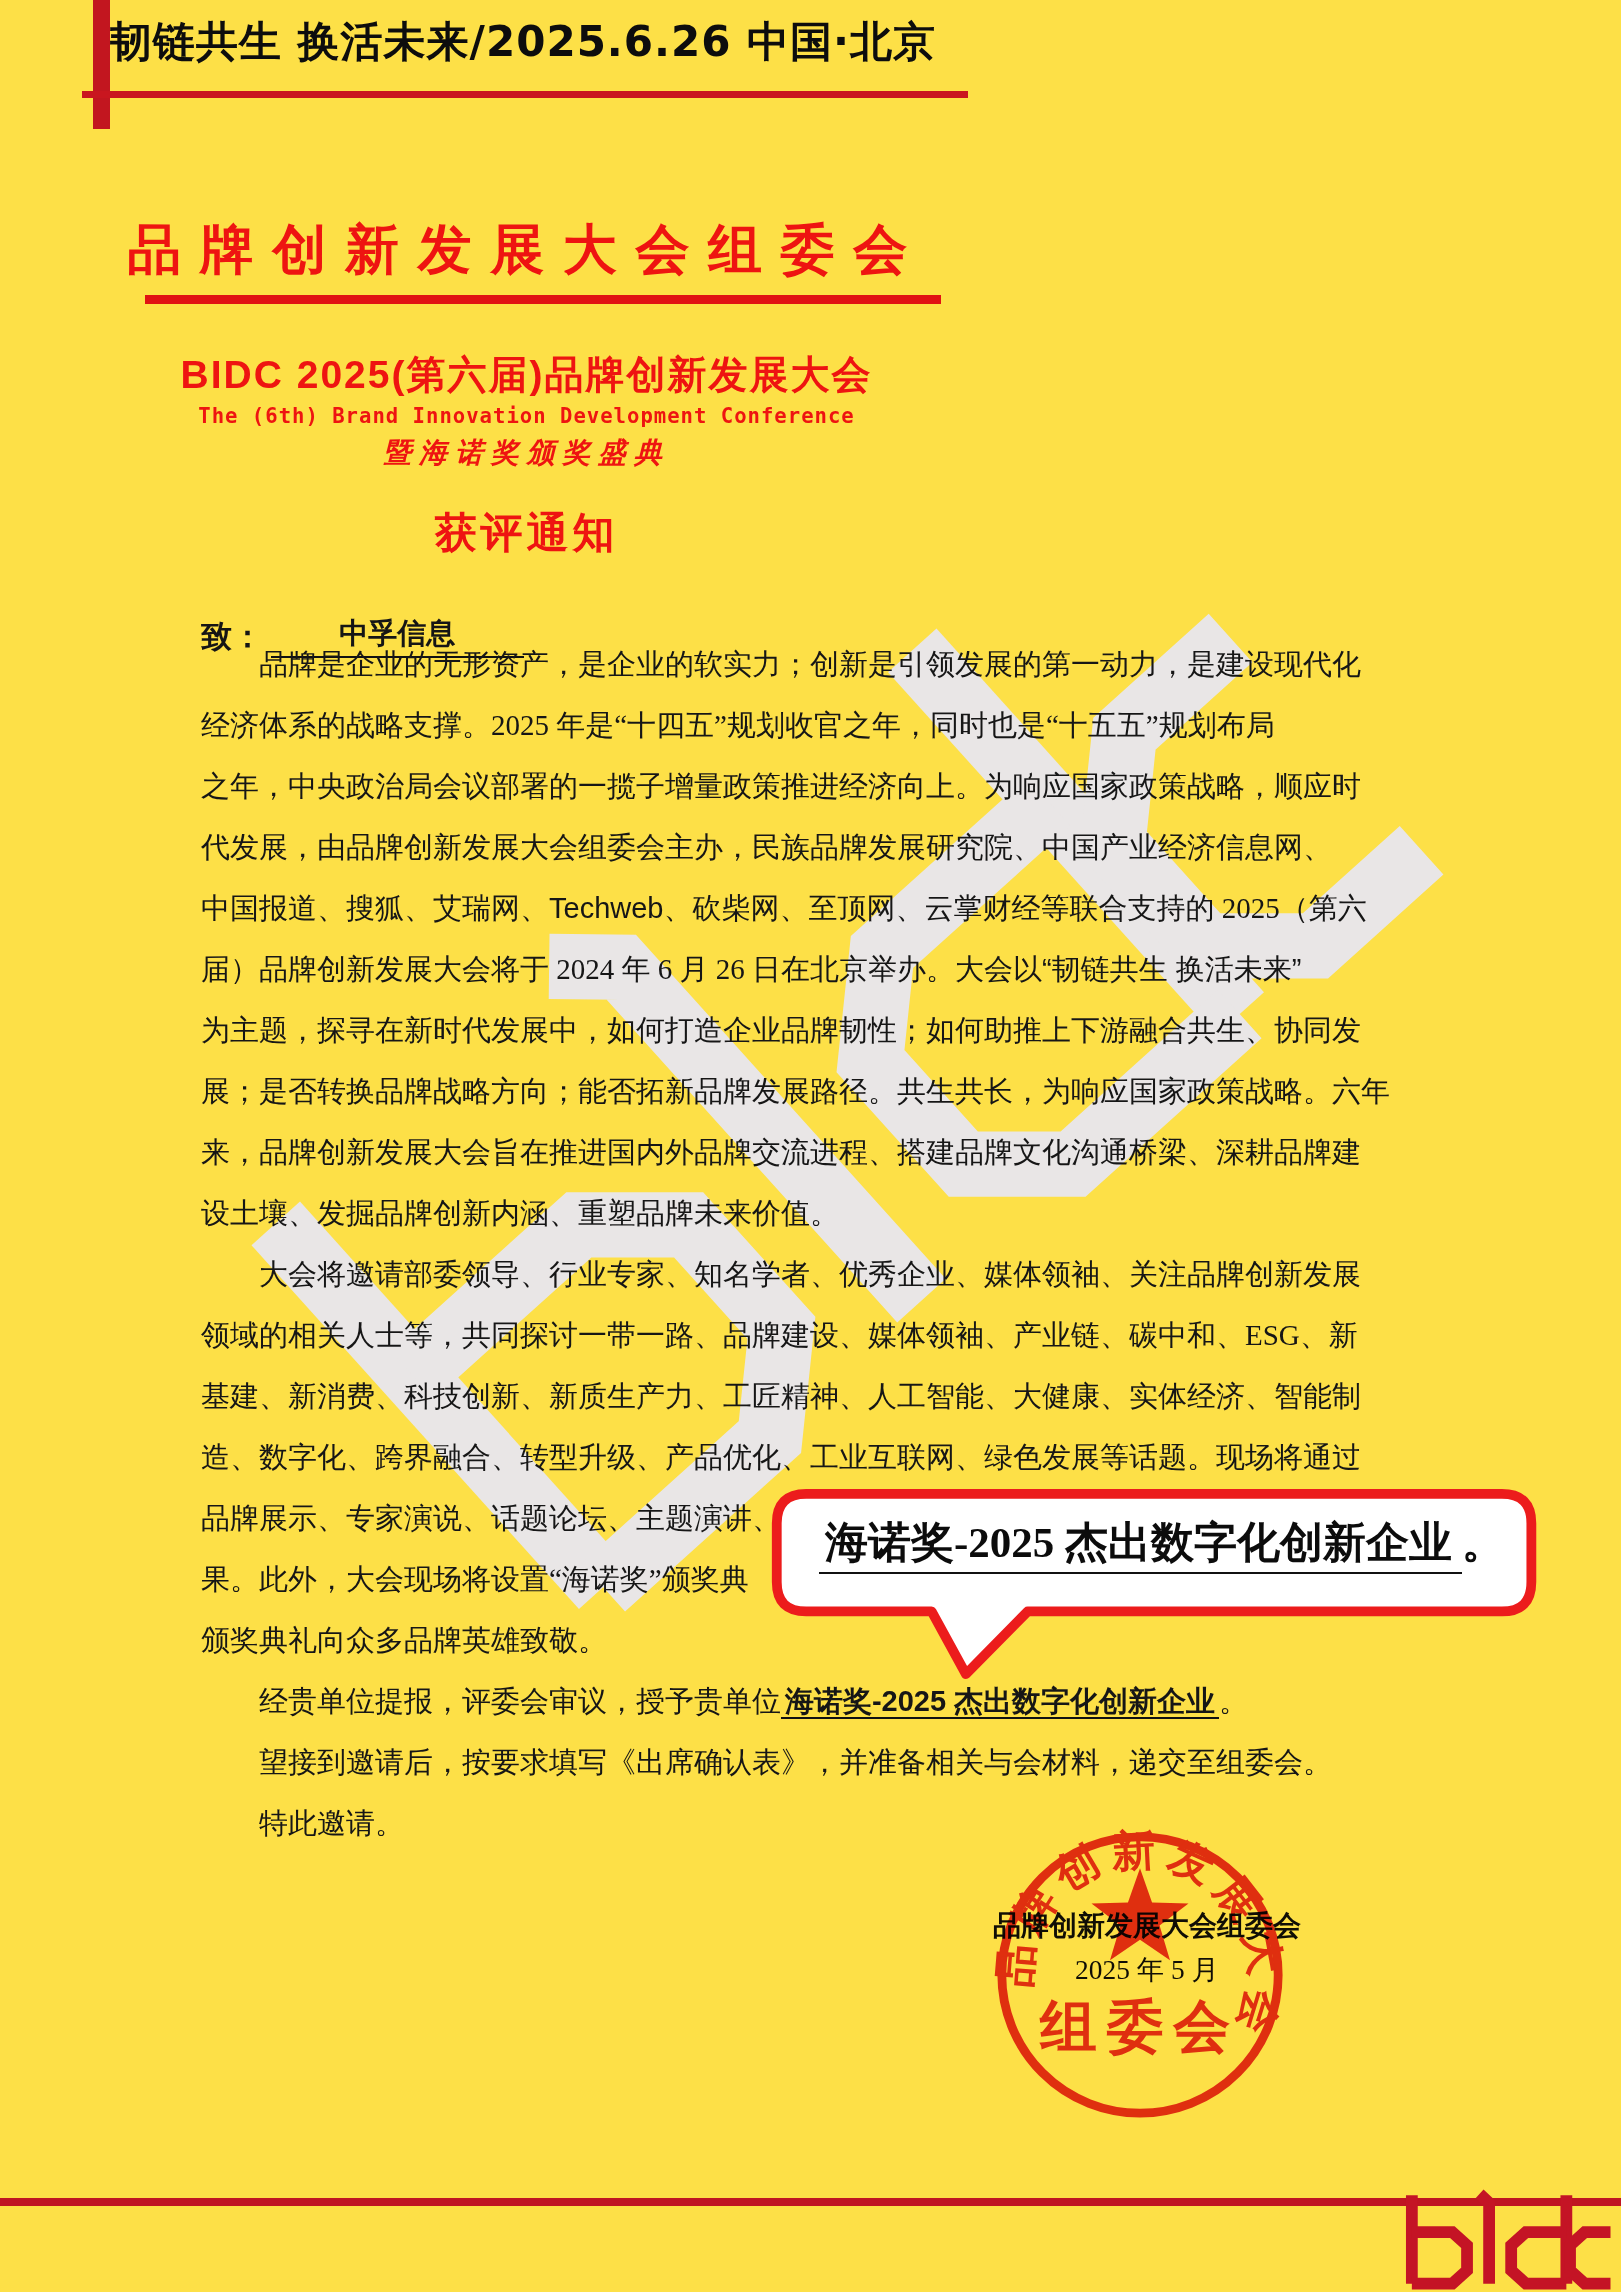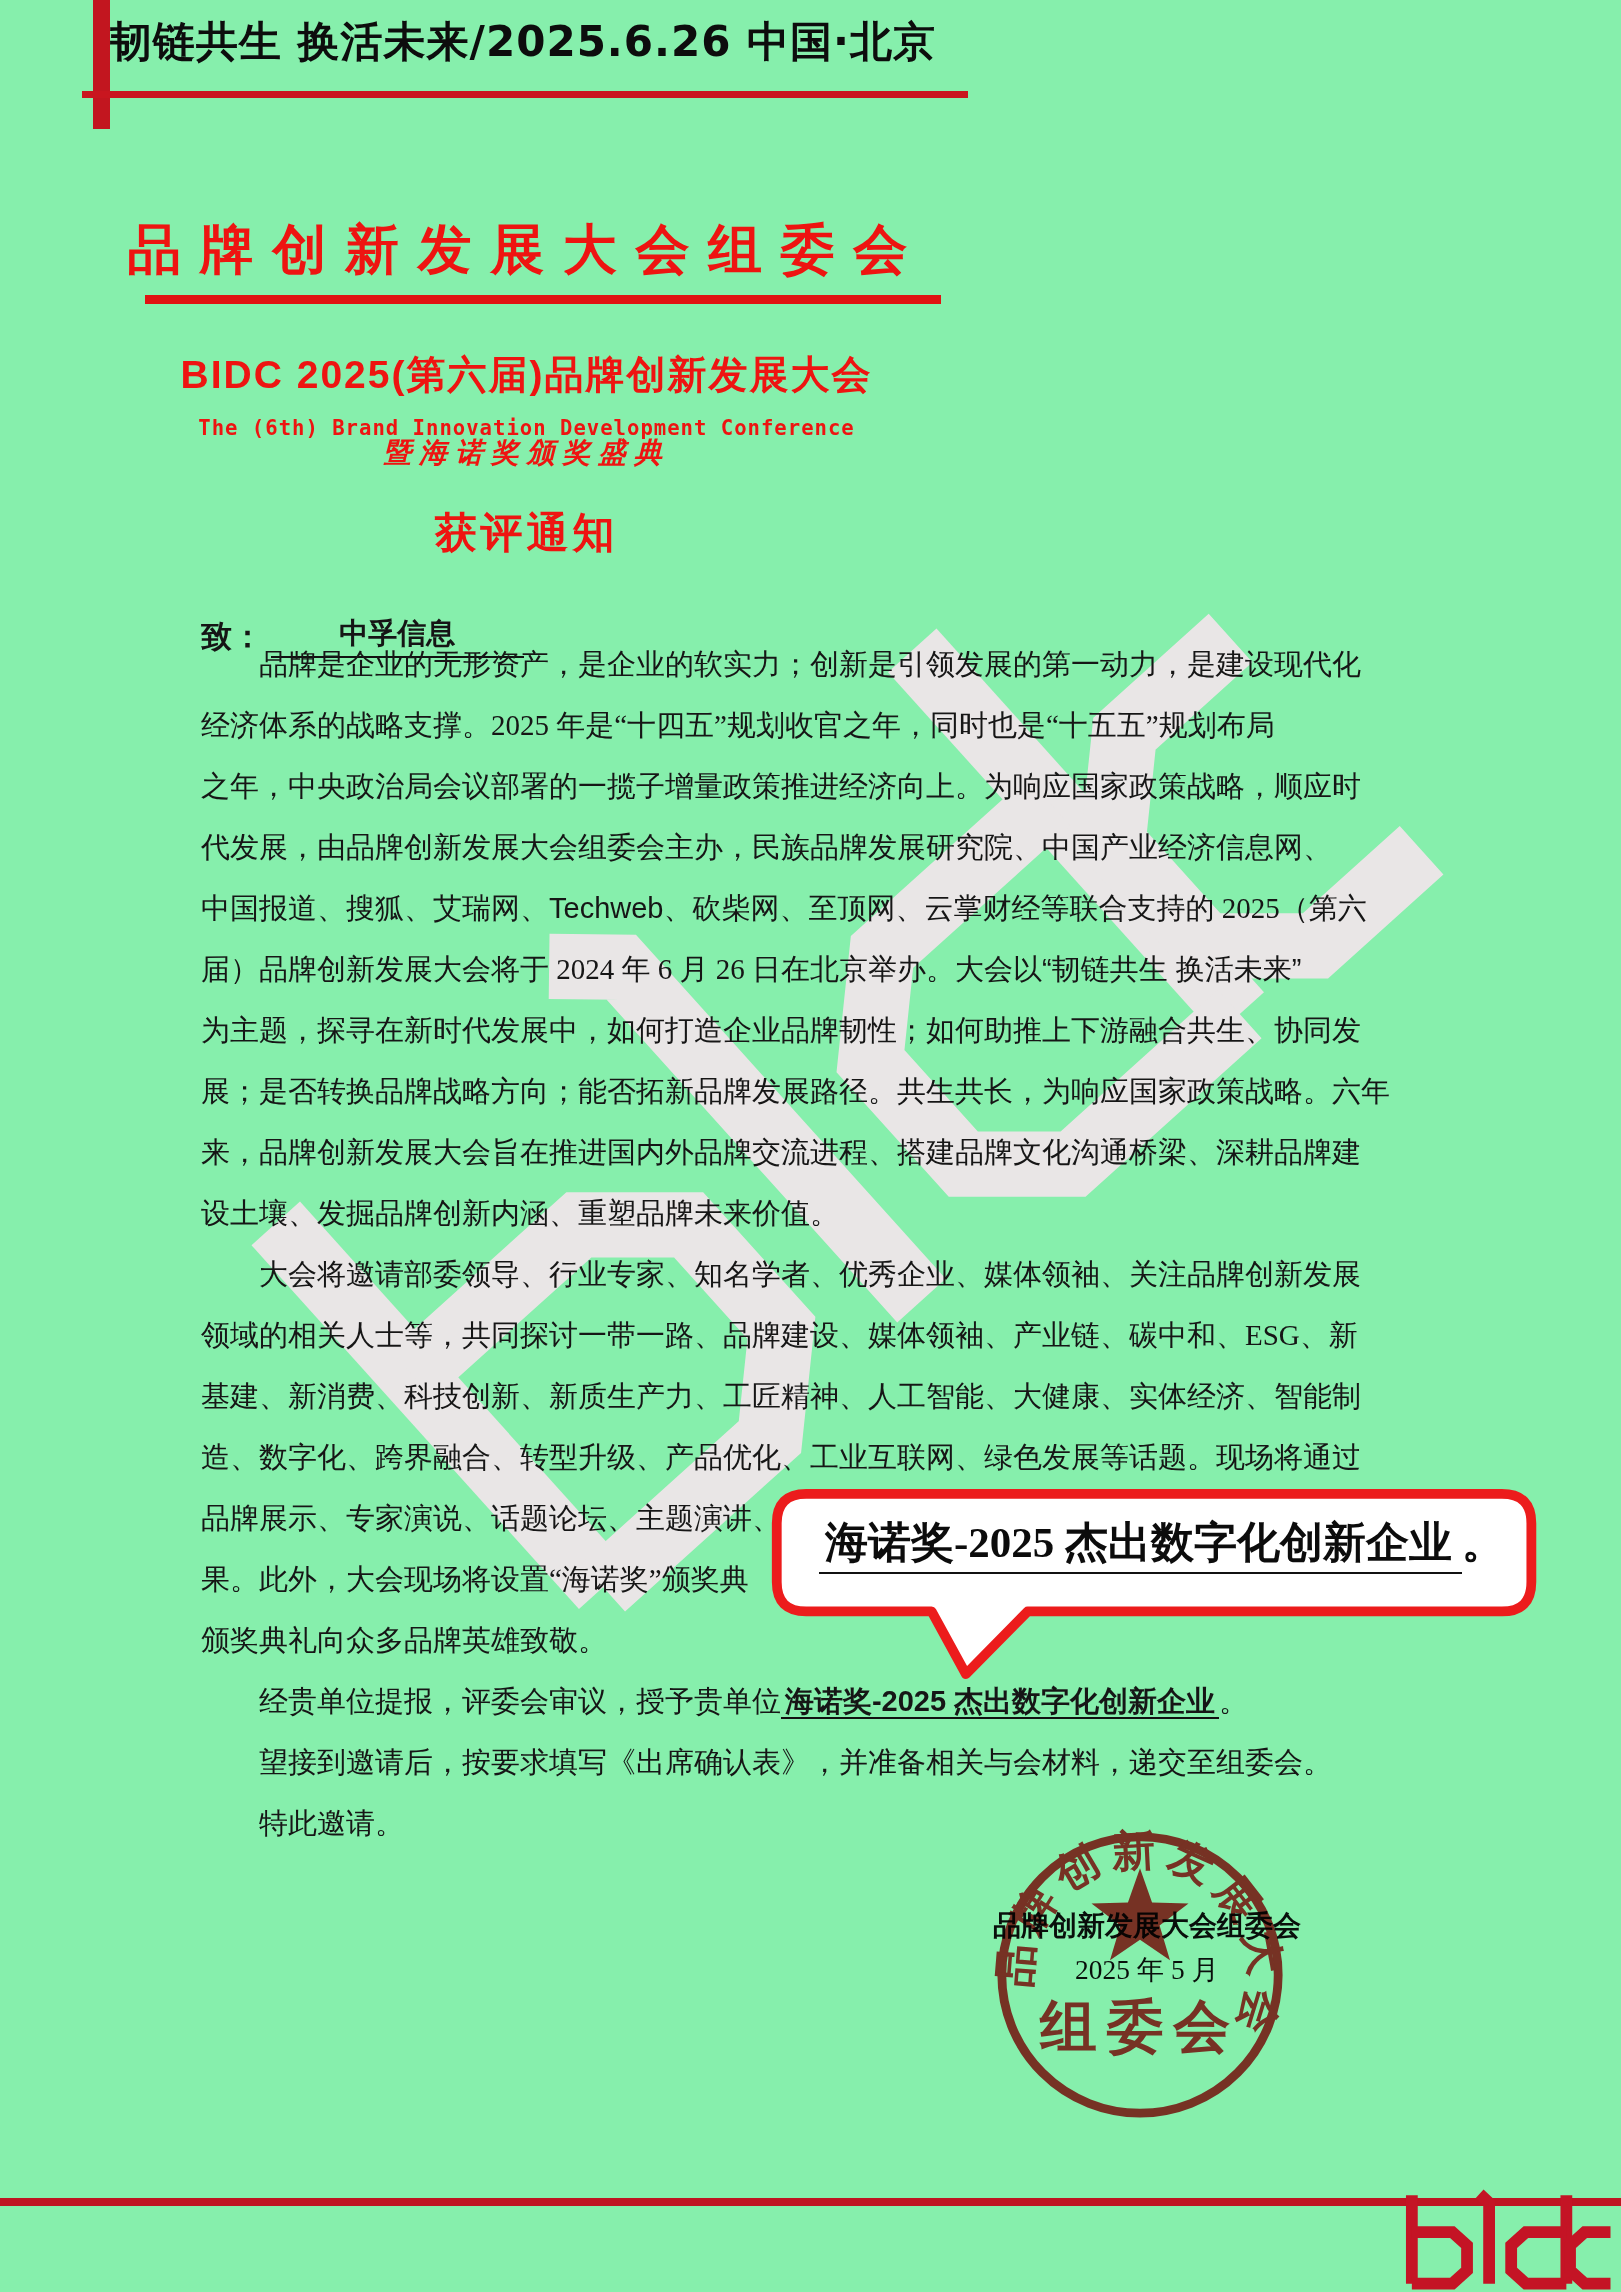--- a/index.html
+++ b/index.html
@@ -1,32 +1,32 @@
 <!DOCTYPE html>
 <html><head>
 <meta charset="utf-8">
 <style>
   html,body{margin:0;padding:0;background:#ffffff;}
-  .page{position:relative;width:1621px;height:2293px;background:#86efac;overflow:hidden;
+  .page{position:relative;width:1621px;height:2293px;background:#fde047;overflow:hidden;
         font-family:"Liberation Serif","DejaVu Serif",serif;color:#151515;}
   .abs{position:absolute;}
 
   
   .vbar{left:93px;top:0;width:16.7px;height:129px;background:#c2161f;}
   .slogan{left:110px;top:13.7px;width:882px;font-family:"DejaVu Sans","Liberation Sans",sans-serif;
           font-weight:900;font-size:42px;letter-spacing:1px;color:#0d0d0d;white-space:nowrap;}
   .hline1{left:82px;top:91px;width:886px;height:6.9px;background:#c9161f;}
 
   
   .tblock{left:83px;width:887px;text-align:center;color:#ee1411;
           font-family:"Liberation Sans","DejaVu Sans",sans-serif;font-weight:bold;}
   .org-title{top:214px;font-size:54px;letter-spacing:18.6px;white-space:nowrap;}
   .hline2{left:145px;top:295px;width:796px;height:8.8px;background:#e01212;}
   .conf-cn{top:348px;font-size:39px;letter-spacing:2px;white-space:nowrap;}
-  .conf-en{top:416px;font-size:20.6px;font-family:"DejaVu Sans Mono","Liberation Mono",monospace;
+  .conf-en{top:404px;font-size:20.6px;font-family:"DejaVu Sans Mono","Liberation Mono",monospace;
            letter-spacing:1px;white-space:nowrap;}
   .sub-cn{top:434px;font-size:28px;letter-spacing:7.8px;white-space:nowrap;font-style:italic;}
   .notice{top:505px;font-size:42px;letter-spacing:3.9px;white-space:nowrap;}
 
   
   .recipient{left:201px;top:614px;font-size:31px;font-weight:bold;white-space:nowrap;}
   .recip-underline{display:inline-block;width:253px;border-bottom:2.9px solid #111;
                    text-align:center;font-size:29px;vertical-align:bottom;padding-bottom:2px;}
 
   

